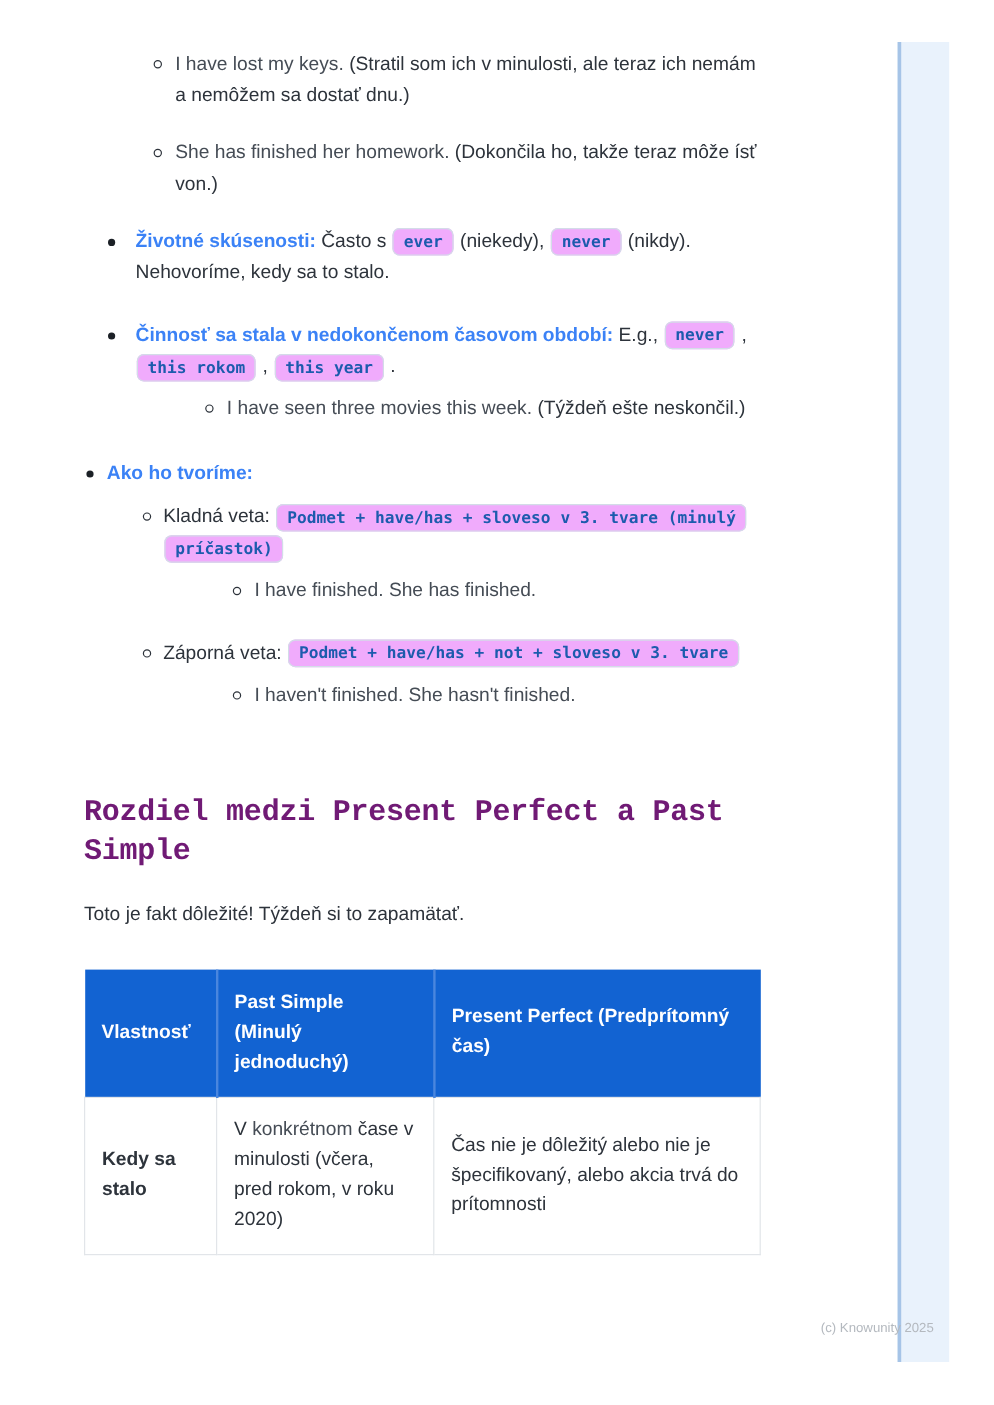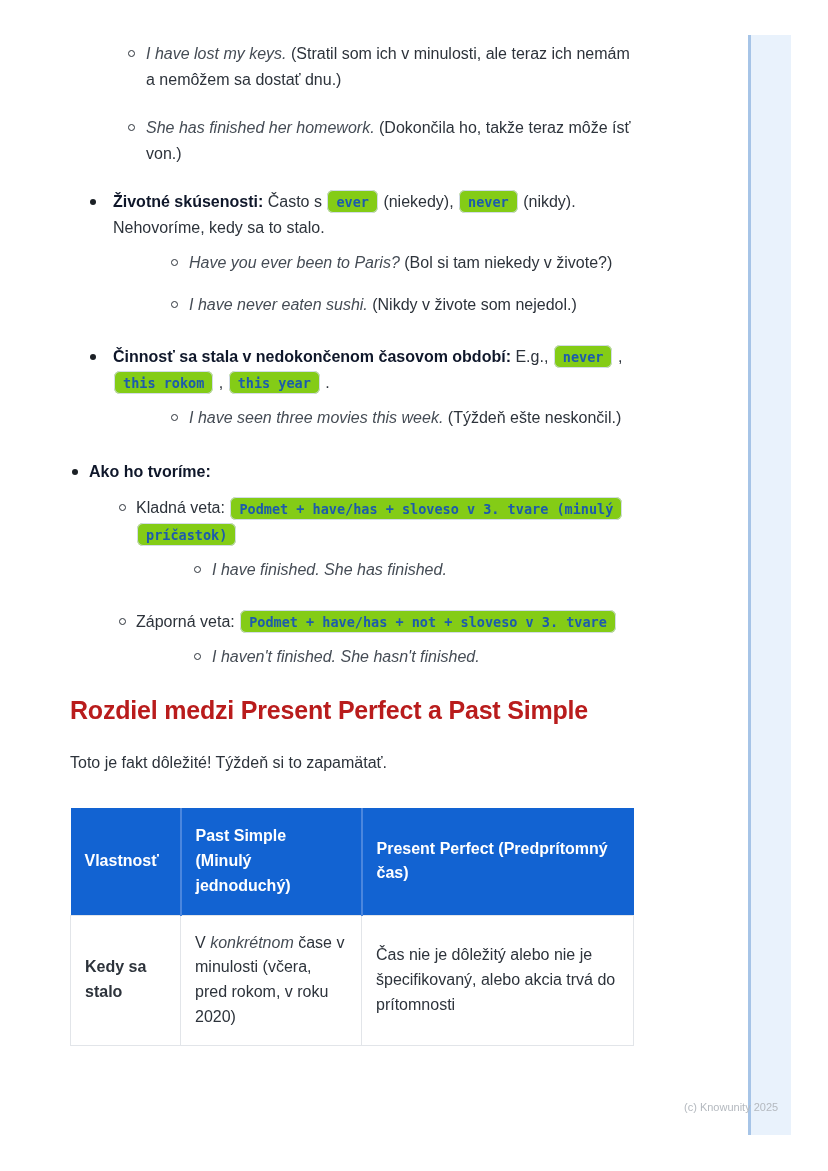--- a/index.html
+++ b/index.html
@@ -4,27 +4,27 @@
 <style>
   * { margin:0; padding:0; box-sizing:border-box; }
   html,body { background:#ffffff; }
   body {
     width:828px; height:1171px; position:relative; overflow:hidden;
     font-family:"Liberation Sans", sans-serif;
   }
   .sheet { position:absolute; left:0; top:0; width:828px; height:1138px; overflow:hidden; background:#fff; }
   .content { position:absolute; left:70px; top:0; width:563px; color:#2d333b; font-size:16px; line-height:1.62; }
 
-  .bld { font-weight:bold; color:#0f172a;text-align:center; }
-  .it  { font-style:italic; color:#454c55; }
+  .bld { font-weight:bold; color:#3b82f6;text-align:center; }
+  .it  { color:#454c55; }
 
   code.badge {
     font-family:"DejaVu Sans Mono","Liberation Mono",monospace;
     font-size:13.5px; font-weight:bold; color:#1c5bad;
-    background:#84cc16; border:1px solid #d3dce8; border-radius:6px;
+    background:#f0abfc; border:1px solid #d3dce8; border-radius:6px;
     padding:2.5px 8px; margin:0 1px; line-height:1.95;
     -webkit-box-decoration-break:clone; box-decoration-break:clone;
   }
 
   ul { list-style:none; }
   li { position:relative; }
   li.d::before, li.o::before { content:""; position:absolute; border-radius:50%; }
   li.d::before { width:6px; height:6px; background:#1b2026; top:10px; }
   li.o::before { width:5px; height:5px; border:1.5px solid #2d333b; background:transparent; top:9px; }
 
@@ -39,21 +39,21 @@
   .list-b1 > li { margin-bottom:26px; }
   .list-c { margin-top:9px; }
   .list-c > li { margin-bottom:16px; }
   .list-c > li:last-child { margin-bottom:0; }
   .list-a { margin-top:28px; }
   .list-b2 { margin-top:10px; }
   .list-b2 > li { margin-bottom:26px; }
   .list-b2 > li:last-child { margin-bottom:0; }
 
   h2.section-heading {
-    margin-top:24px; font-size:25px; font-weight:bold; color:#b91c1c; letter-spacing:-0.2px; line-height:1.3;
+    margin-top:68px; font-size:25px; font-weight:bold; color:#701a75; letter-spacing:-0.2px; line-height:1.3;font-family:Liberation Mono, monospace;
   }
   p.note { margin-top:24px; }
 
   table.compare {
     margin-top:32px; width:563px; border-collapse:collapse; table-layout:fixed;
   }
   table.compare th {
     background:#1263d2; color:#ffffff; font-weight:bold; text-align:left;
     padding:16px 14px; font-size:16px; line-height:1.55; vertical-align:middle;
   }
@@ -90,30 +90,20 @@
     </ul>
 
     <ul class="list-b1">
       <li class="d li-b1">
         <span class="bld">Životné skúsenosti:</span>
         <span>Často s</span>
         <code class="badge">ever</code>
         <span>(niekedy),</span>
         <code class="badge">never</code>
         <span>(nikdy). Nehovoríme, kedy sa to stalo.</span>
-        <ul class="list-c">
-          <li class="o li-c">
-            <span class="it">Have you ever been to Paris?</span>
-            <span>(Bol si tam niekedy v živote?)</span>
-          </li>
-          <li class="o li-c">
-            <span class="it">I have never eaten sushi.</span>
-            <span>(Nikdy v živote som nejedol.)</span>
-          </li>
-        </ul>
       </li>
       <li class="d li-b1">
         <span class="bld">Činnosť sa stala v nedokončenom časovom období:</span>
         <span>E.g.,</span>
         <code class="badge">never</code>
         <span>,</span>
         <code class="badge">this rokom</code>
         <span>,</span>
         <code class="badge">this year</code>
         <span>.</span>

